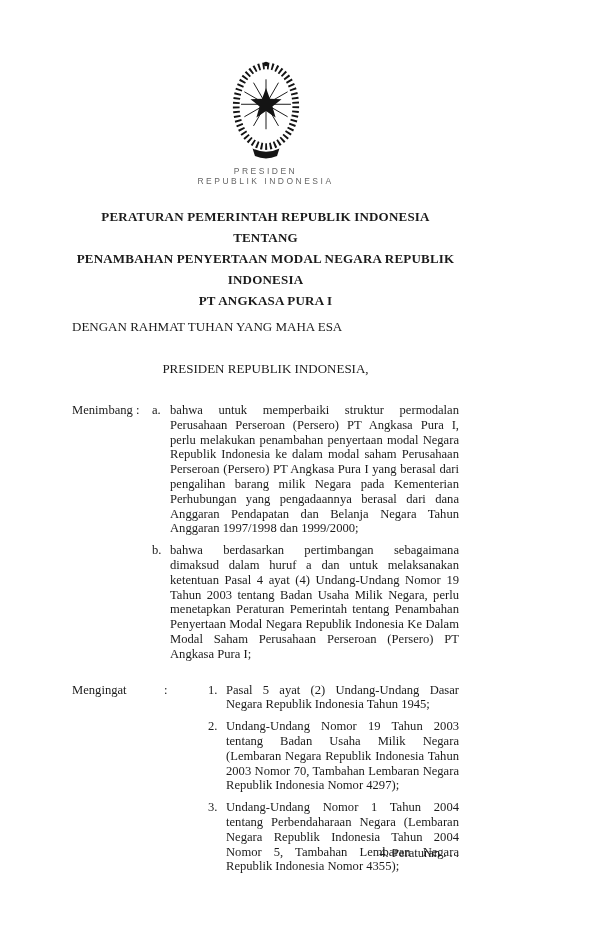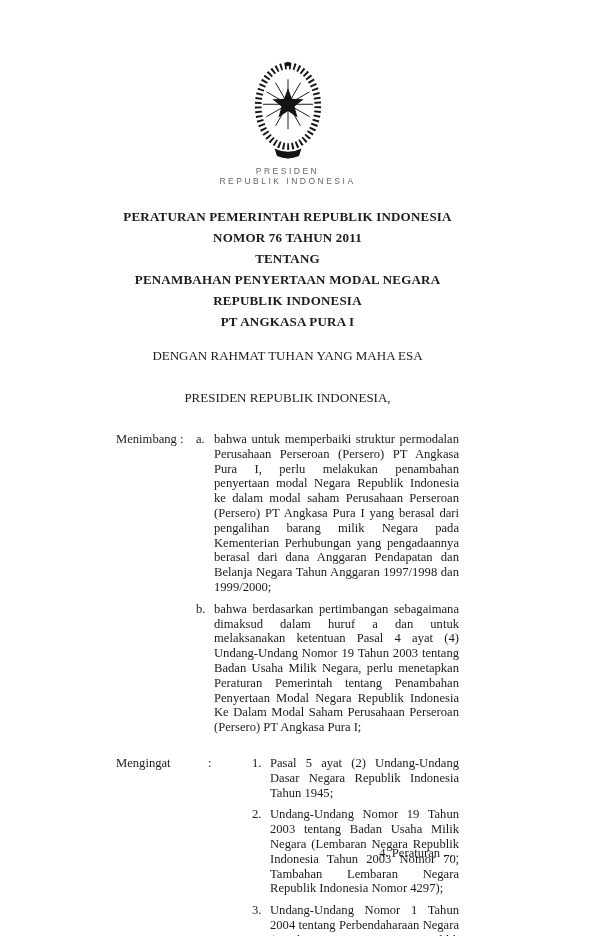--- a/index.html
+++ b/index.html
@@ -2,21 +2,21 @@
 <html><head>
 <meta charset="utf-8">
 <style>
   html,body { margin:0; padding:0; background:#ffffff; }
   .page {
     width:530px; height:936px;
     background:#ffffff;
     font-family:"Liberation Serif", serif;
     color:#1b1b1b;
     box-sizing:border-box;
-    padding:60px 71px 0 116px;
+    padding:60px 71px 0 72px;
     overflow:hidden;
     position:relative;
   }
   .seal-block { text-align:center; }
   .seal-block svg { display:block; margin:0 auto; }
   .seal-caption {
     margin-top:4px;
     font-family:"Liberation Sans", sans-serif;
     color:#666;
     font-size:8.5px;
@@ -26,21 +26,21 @@
   .seal-caption div { white-space:nowrap; }
 
   .title-block {
     margin-top:20px;
     text-align:center;
     font-size:13px;
     line-height:21px;
     letter-spacing:0.2px;
     font-weight:bold;
   }
-  .invocation  { margin-top:16px; text-align:center; font-size:13px; }
+  .invocation  { margin-top:8px; text-align:left; font-size:13px; }
   .authority   { margin-top:26px; text-align:center; font-size:13px; }
 
   .body-text { font-size:12.6px; line-height:14.8px; }
 
   .clause {
     display:grid;
     grid-template-columns:64px 16px 1fr;
     align-items:start;
   }
   .clause-considering { margin-top:26px; }
@@ -90,21 +90,20 @@
       <circle cx="50" cy="4" r="2.4" fill="#141414"></circle>
     </svg>
     <div class="seal-caption">
       <div>PRESIDEN</div>
       <div>REPUBLIK INDONESIA</div>
     </div>
   </div>
 
   <div class="title-block">
     <div>PERATURAN PEMERINTAH REPUBLIK INDONESIA</div>
-    <div>NOMOR 76 TAHUN 2011</div>
     <div>TENTANG</div>
     <div>PENAMBAHAN PENYERTAAN MODAL NEGARA REPUBLIK INDONESIA</div>
     <div>PT ANGKASA PURA I</div>
   </div>
 
   <div class="invocation">DENGAN RAHMAT TUHAN YANG MAHA ESA</div>
   <div class="authority">PRESIDEN REPUBLIK INDONESIA,</div>
 
   <div class="clause clause-considering body-text">
     <div class="clause-label">Menimbang</div>

